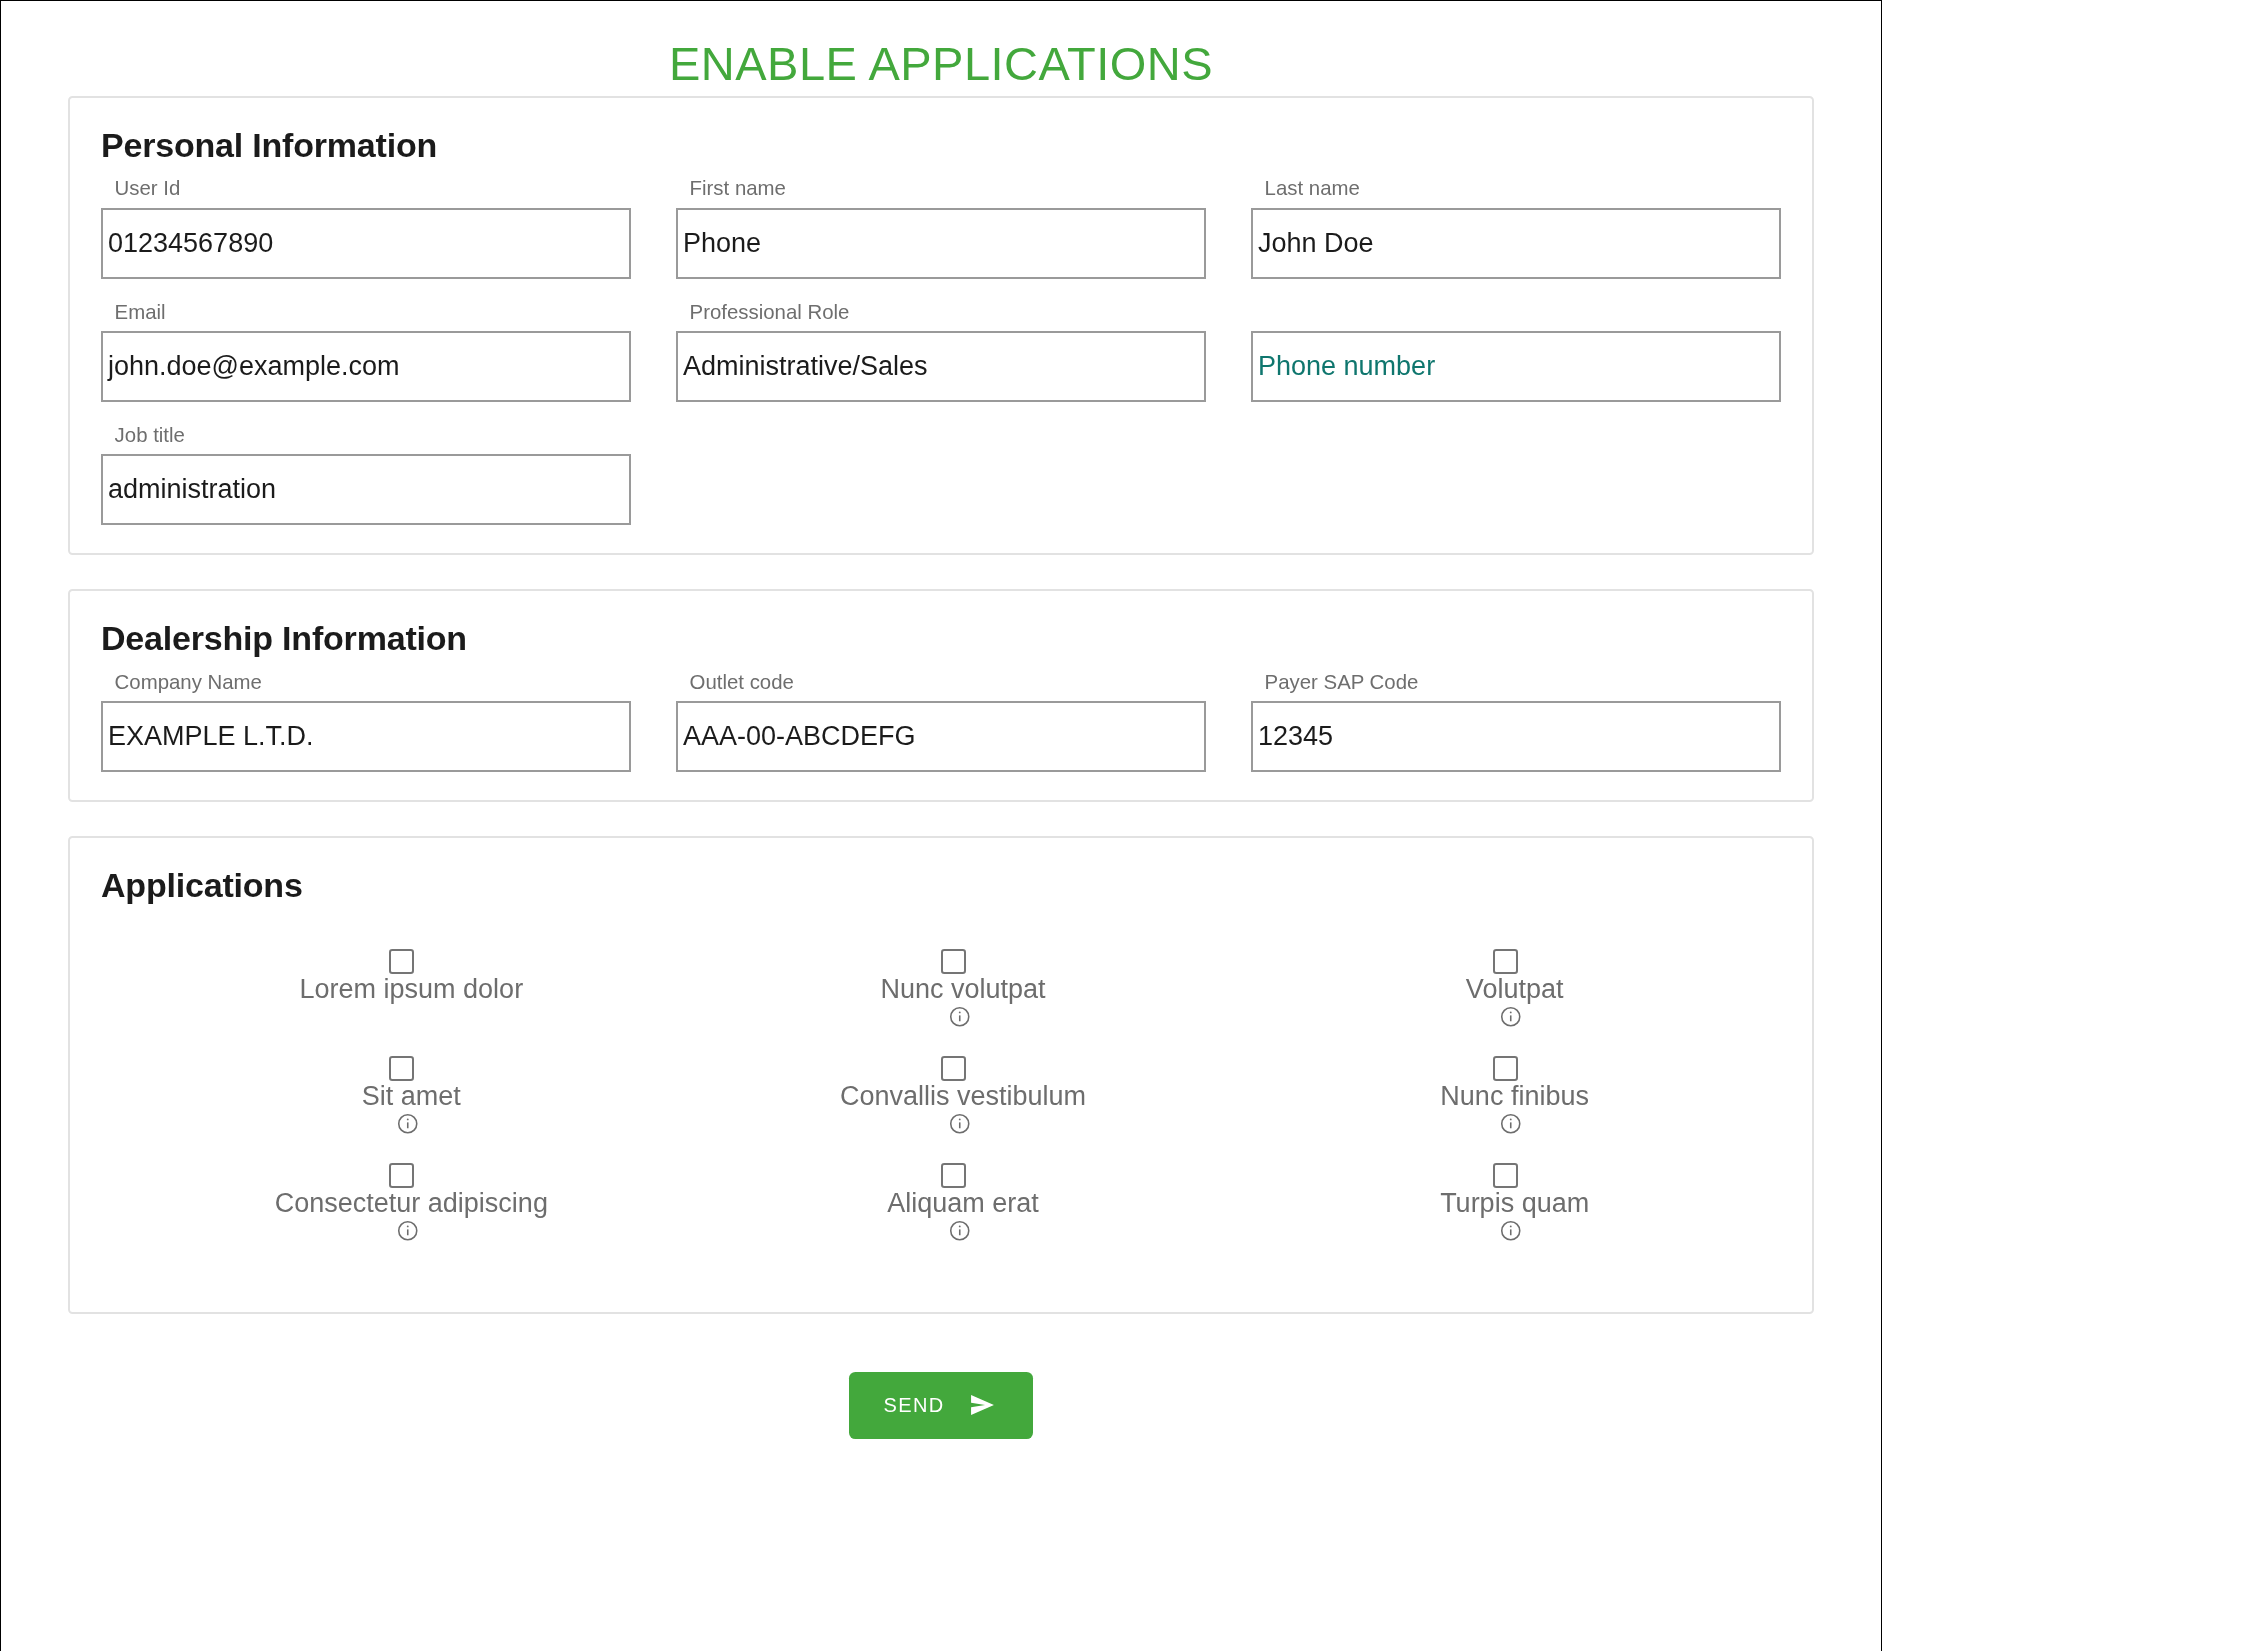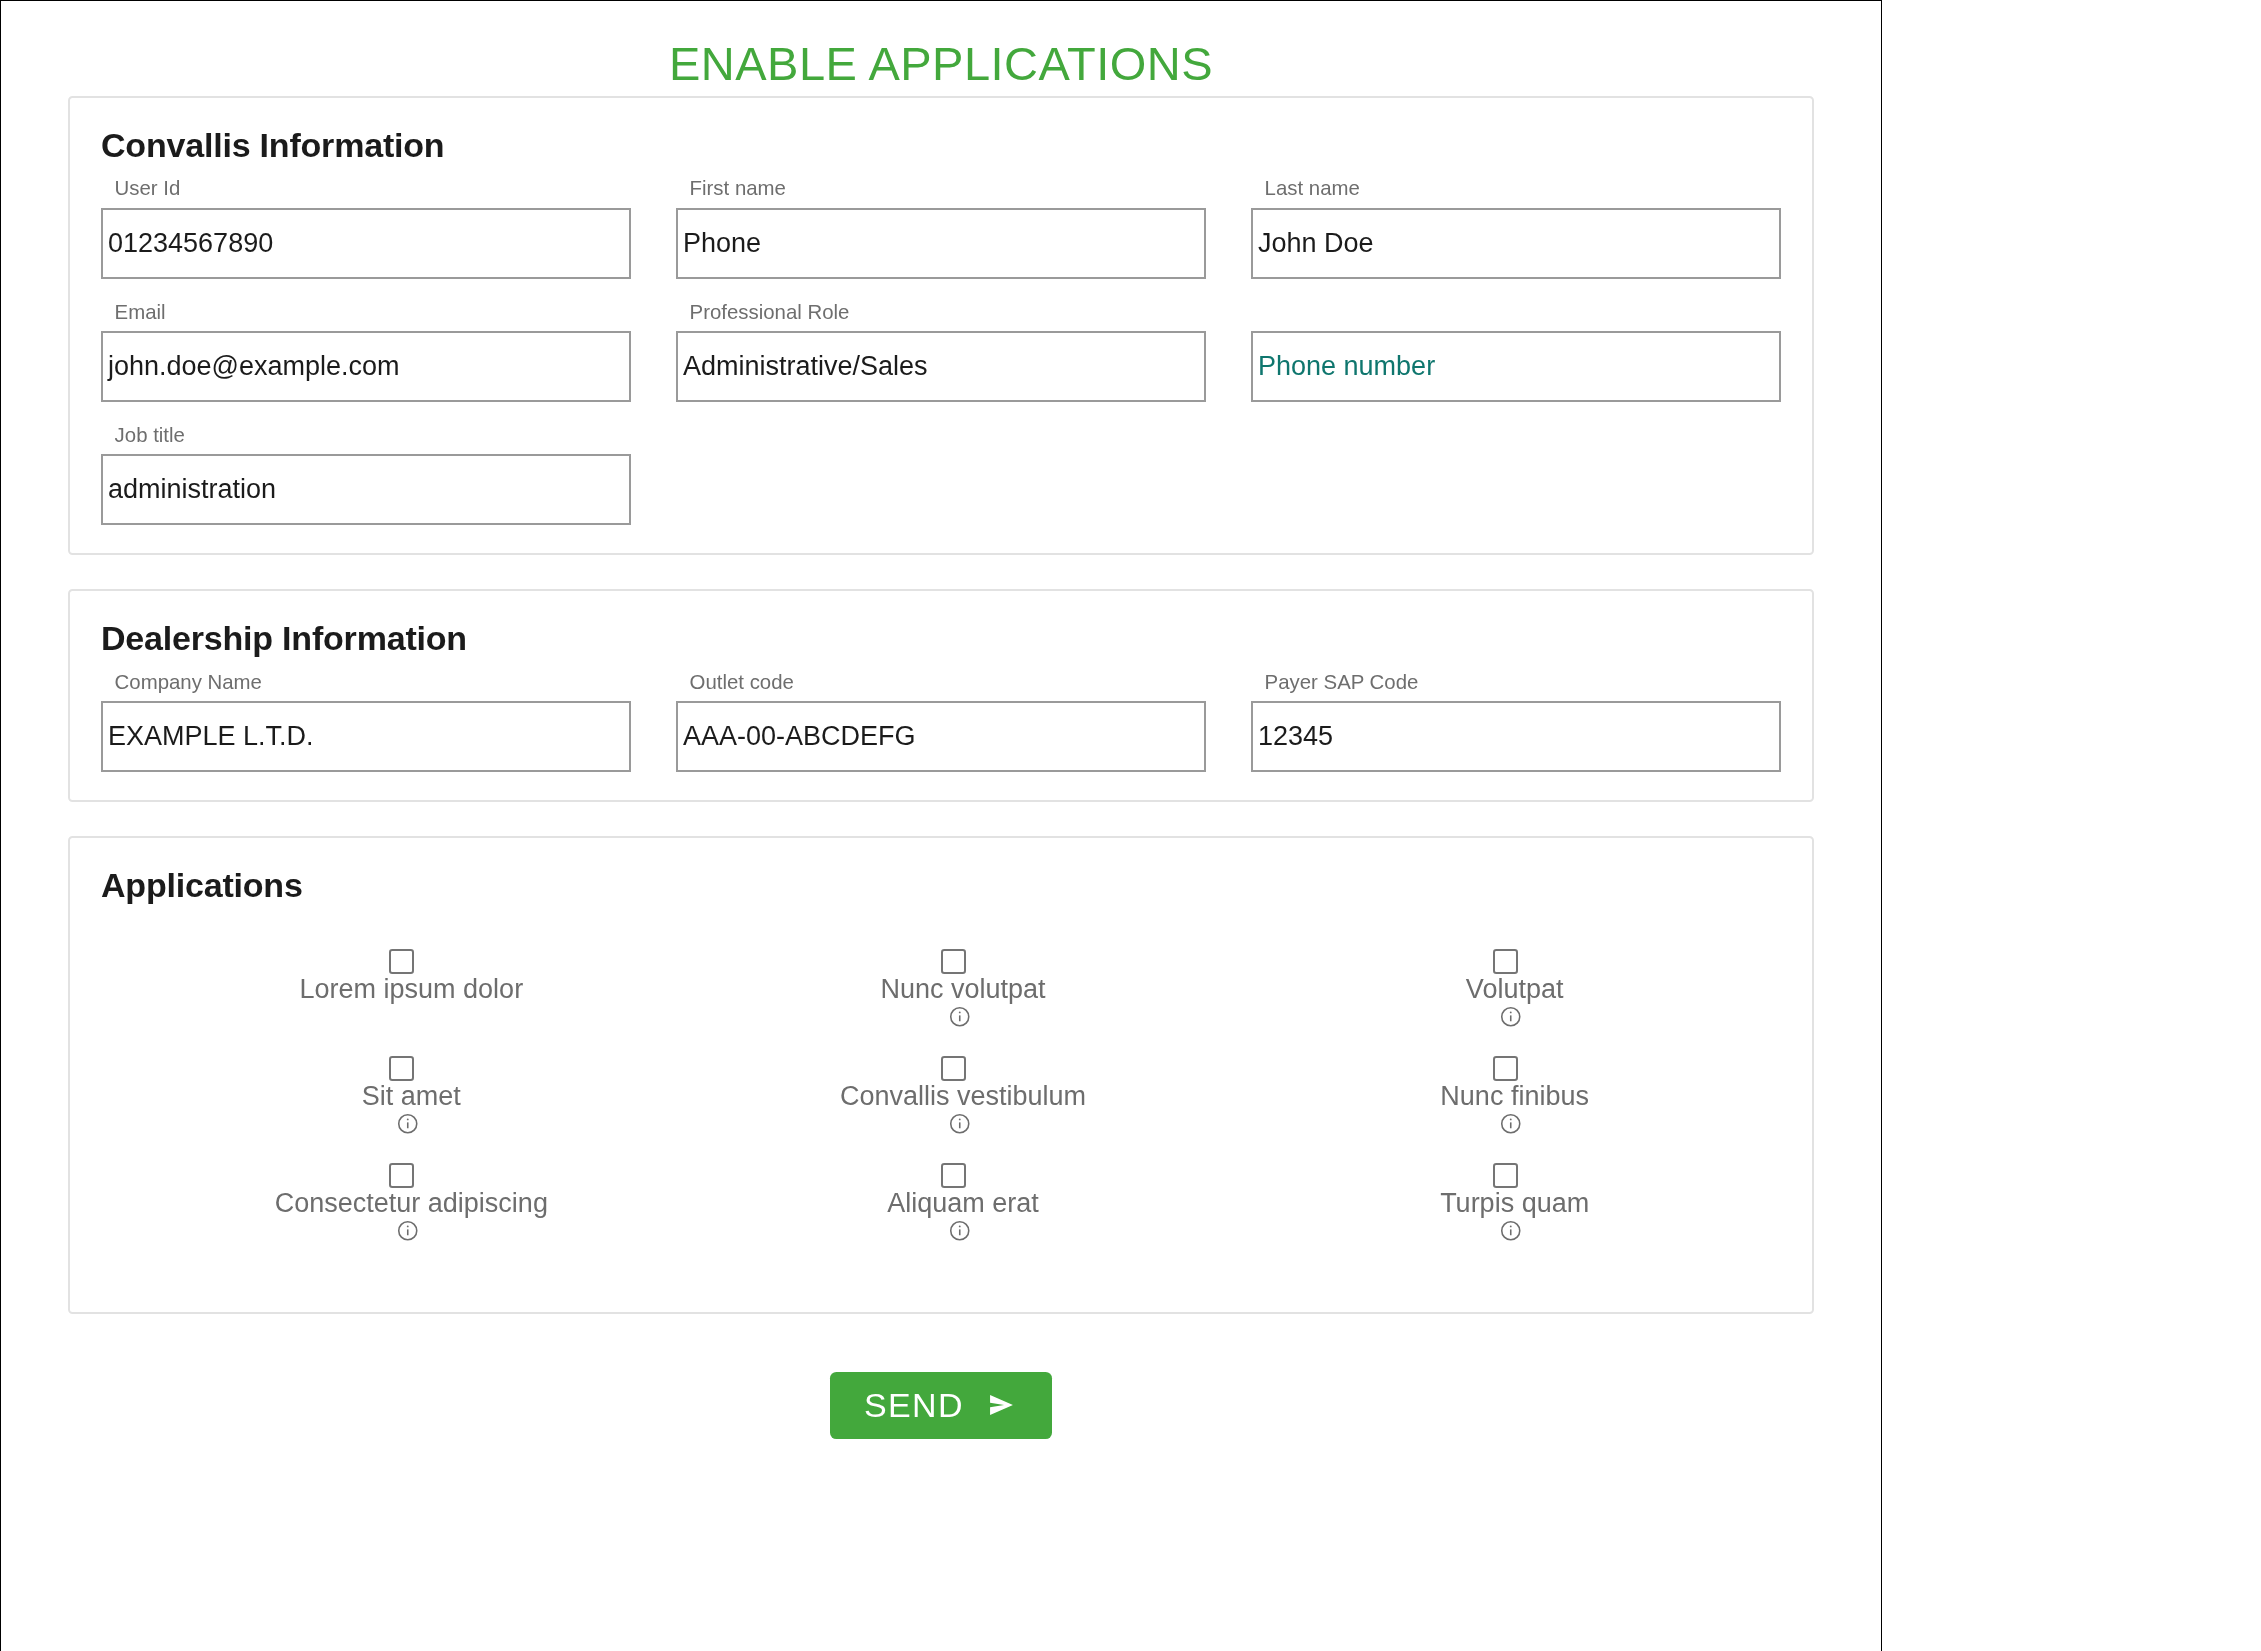--- a/index.html
+++ b/index.html
@@ -166,39 +166,39 @@
     padding: 0 34px;
     display: inline-flex;
     align-items: center;
     justify-content: center;
     gap: 21px;
     cursor: pointer;
   }
 
   .send-label {
     color: #ffffff;
-    font-size: 34px;
+    font-size: 20px;
     font-weight: 400;
     letter-spacing: 1.4px;
     font-family: "Liberation Sans", sans-serif;
   }
 
   .send-icon { display: block; }
 </style>
 </head>
 <body>
 
 <div id="page">
 
   <h1 class="page-title">ENABLE APPLICATIONS</h1>
 
   <div class="cards">
 
     <section class="card">
-      <h2 class="card-title">Convallis Information</h2>
+      <h2 class="card-title">Personal Information</h2>
 
       <div class="form-row">
         <div class="field">
           <div class="field-label">User Id</div>
           <div class="field-input">01234567890</div>
         </div>
         <div class="field">
           <div class="field-label">First name</div>
           <div class="field-input">Phone</div>
         </div>

